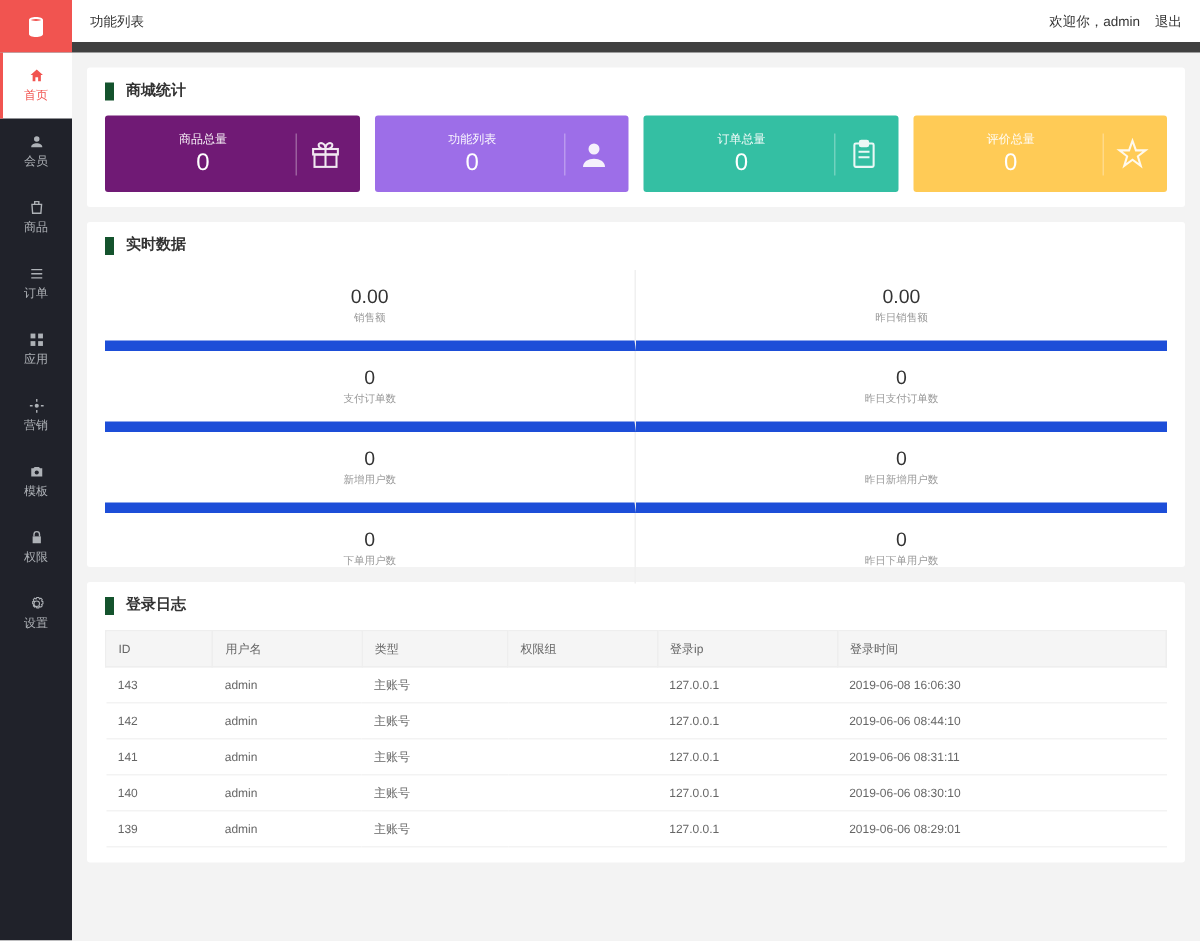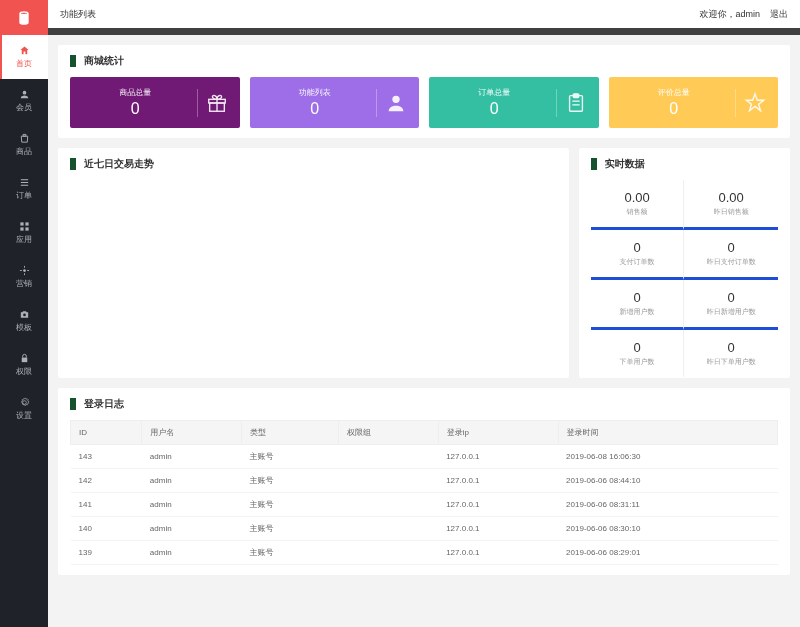--- a/index.html
+++ b/index.html
@@ -46,21 +46,21 @@
 .stat-label { font-size: 8px; opacity: 0.95; }
 .stat-value { font-size: 16px; margin-top: 2px; }
 .stat-icon { width: 22px; height: 22px; opacity: 0.9; }
 .stat-divider { width: 1px; height: 28px; background: rgba(255,255,255,0.3); margin: 0 8px; }
 
 
 .mid-row { display: flex; gap: 10px; }
 .chart-panel { flex: 2.6; background: #fff; border-radius: 2px; padding: 10px 12px; height: 230px; }
 .realtime-panel { flex: 1; background: #fff; border-radius: 2px; padding: 10px 12px; height: 230px; }
 .rt-grid { display: grid; grid-template-columns: 1fr 1fr; }
-.rt-cell { text-align: center; padding: 10px 4px; border-bottom: 3px solid #1d4ed8; }
+.rt-cell { text-align: center; padding: 10px 4px; border-bottom: 7px solid #1d4ed8; }
 .rt-cell:nth-child(odd) { border-right: 1px solid #f0f0f0; }
 .rt-cell:nth-last-child(-n+2) { border-bottom: none; }
 .rt-value { font-size: 13px; color: #333; }
 .rt-label { font-size: 7px; color: #999; margin-top: 2px; }
 
 
 table { width: 100%; border-collapse: collapse; font-size: 8px; }
 th { background: #f5f5f5; text-align: left; padding: 6px 8px; color: #666; font-weight: normal; border: 1px solid #eee; }
 td { padding: 6px 8px; color: #666; border-bottom: 1px solid #f3f3f3; }
 tbody tr { cursor: pointer; }
@@ -195,23 +195,20 @@
             </div>
             <div class="stat-divider"></div>
             <svg class="stat-icon" viewBox="0 0 24 24" fill="none" stroke="#fff" stroke-width="1.5">
                 <path d="M12 2l2.5 7h7l-5.6 4.3 2.1 7-6-4.5-6 4.5 2.1-7L2.5 9h7z"></path>
               </svg>
           </div>
         </div>
       </div>
 
       <div class="mid-row">
-        <div class="chart-panel">
-          <div class="panel-title">近七日交易走势</div>
-        </div>
         <div class="realtime-panel">
           <div class="panel-title">实时数据</div>
           <div class="rt-grid" id="rt-grid">
               <div class="rt-cell">
                 <div class="rt-value">0.00</div>
                 <div class="rt-label">销售额</div>
               </div>
               <div class="rt-cell">
                 <div class="rt-value">0.00</div>
                 <div class="rt-label">昨日销售额</div>

